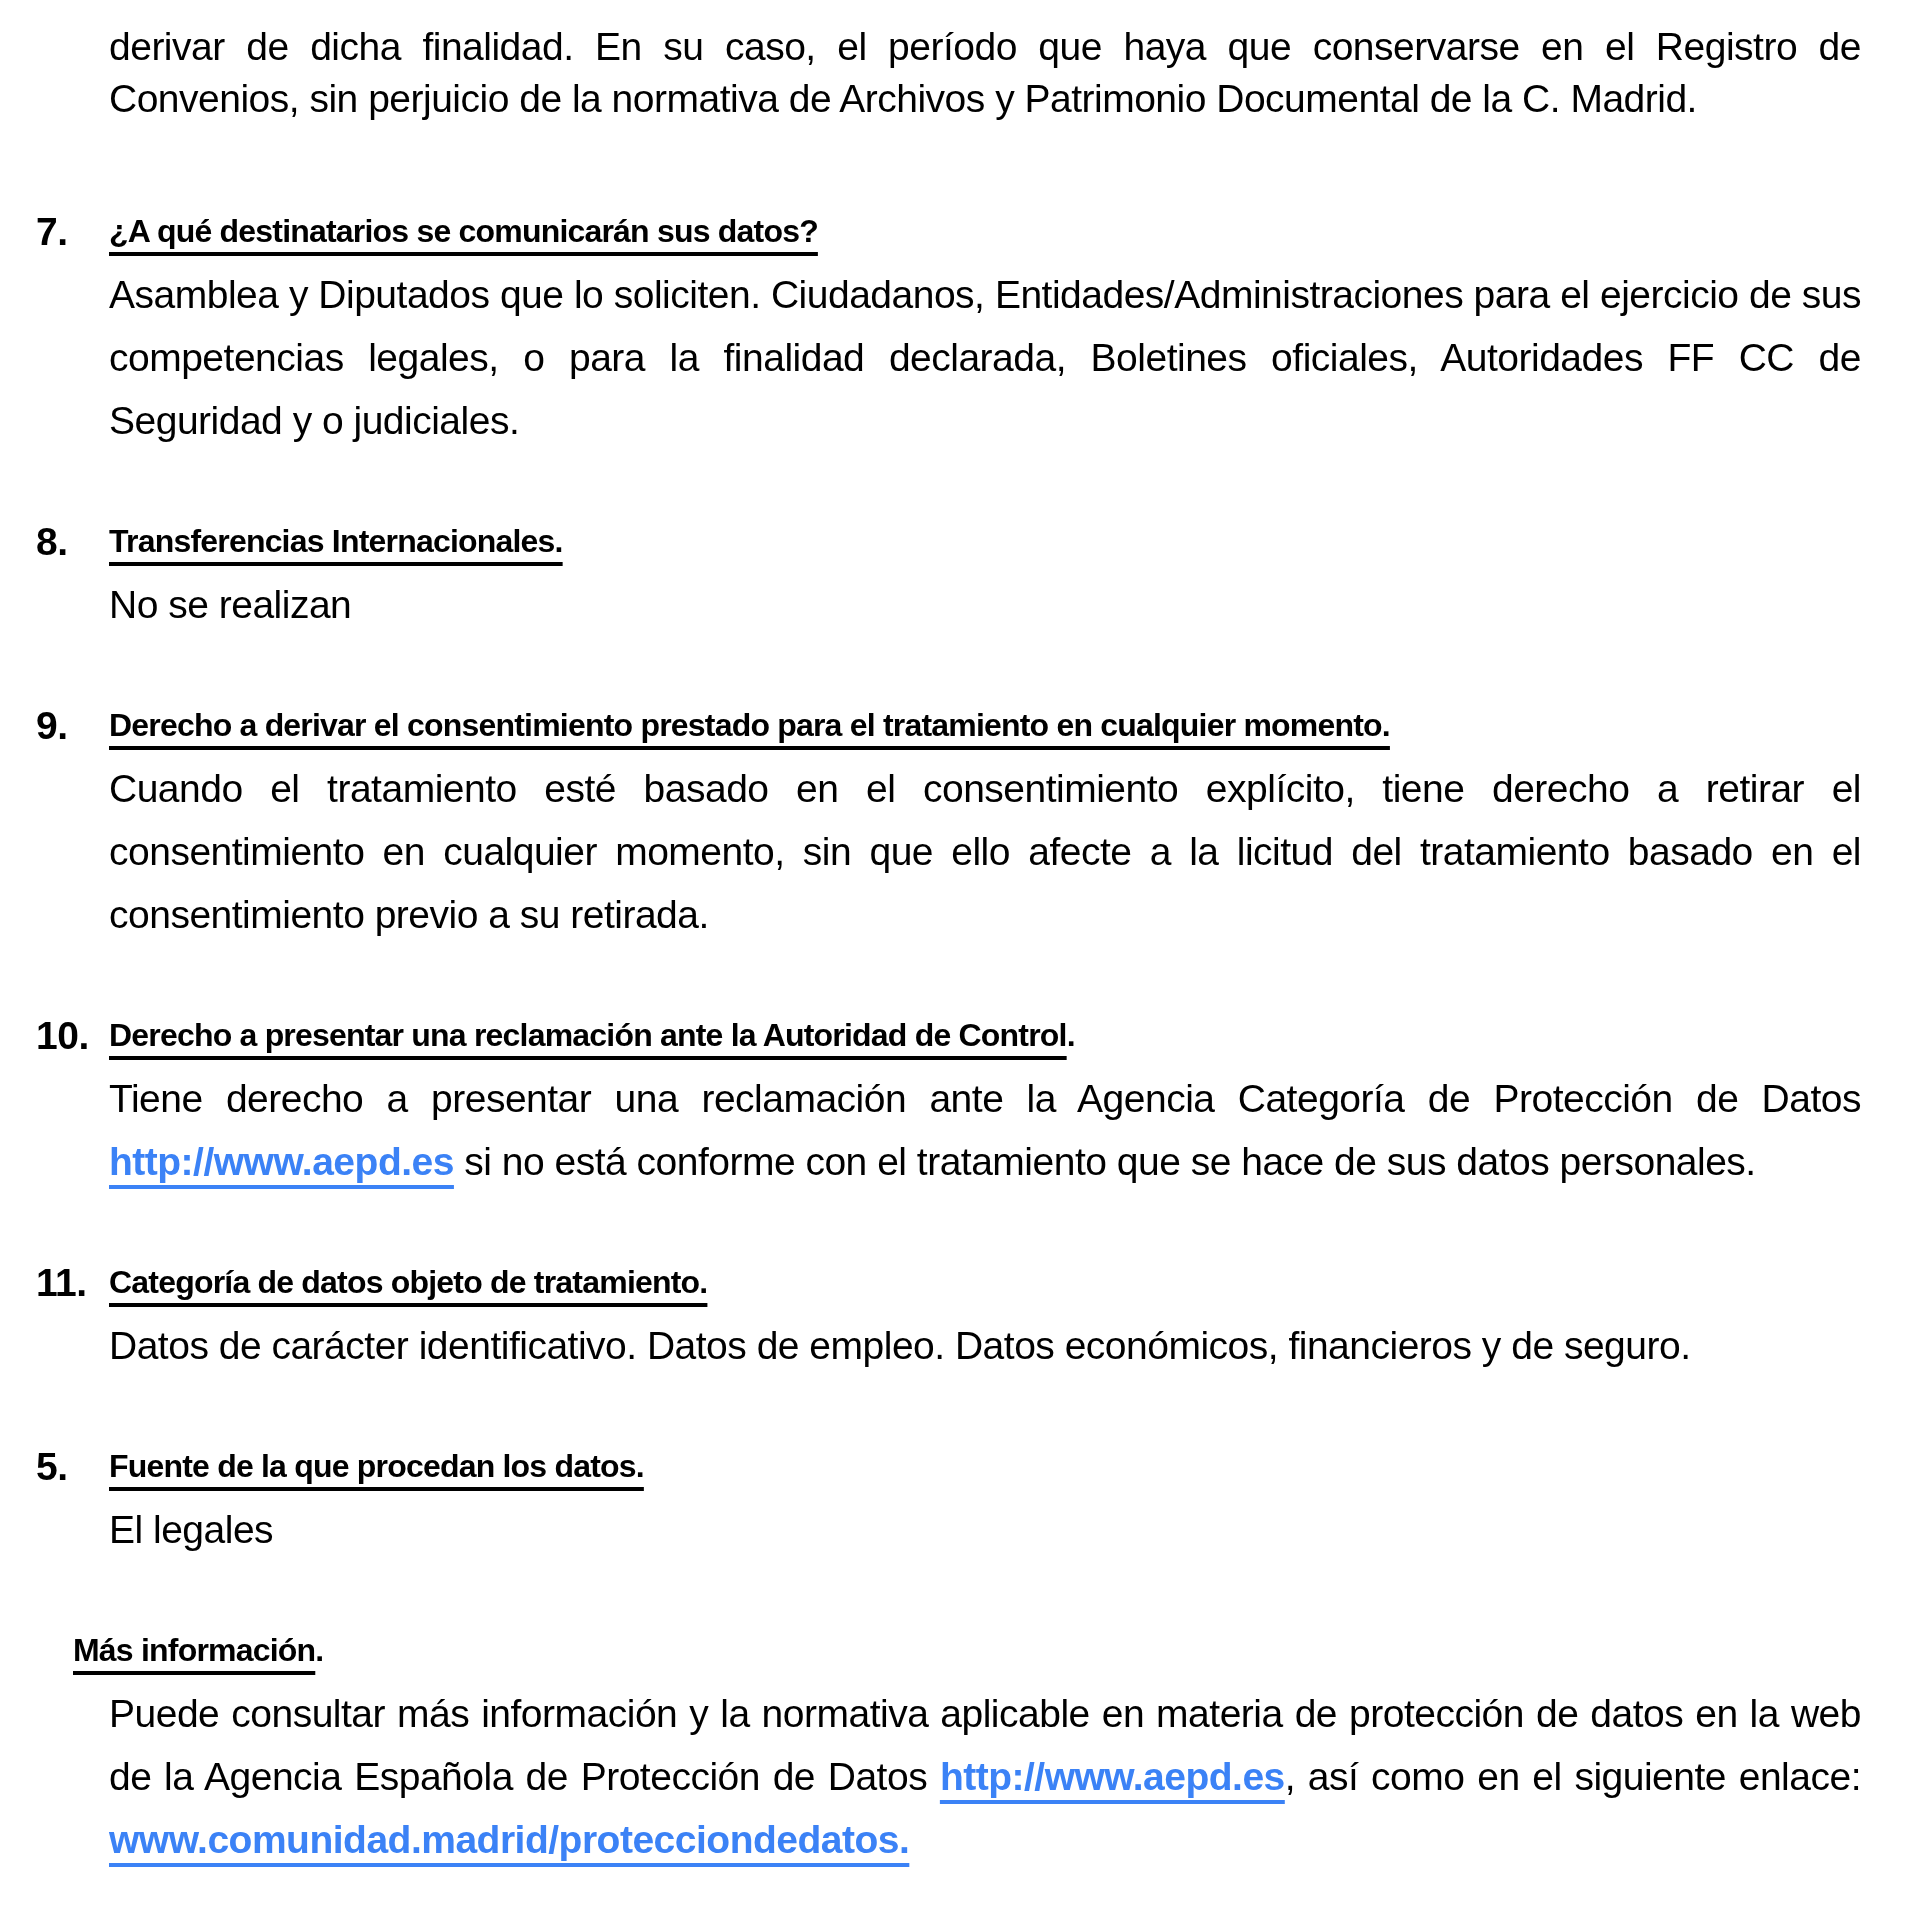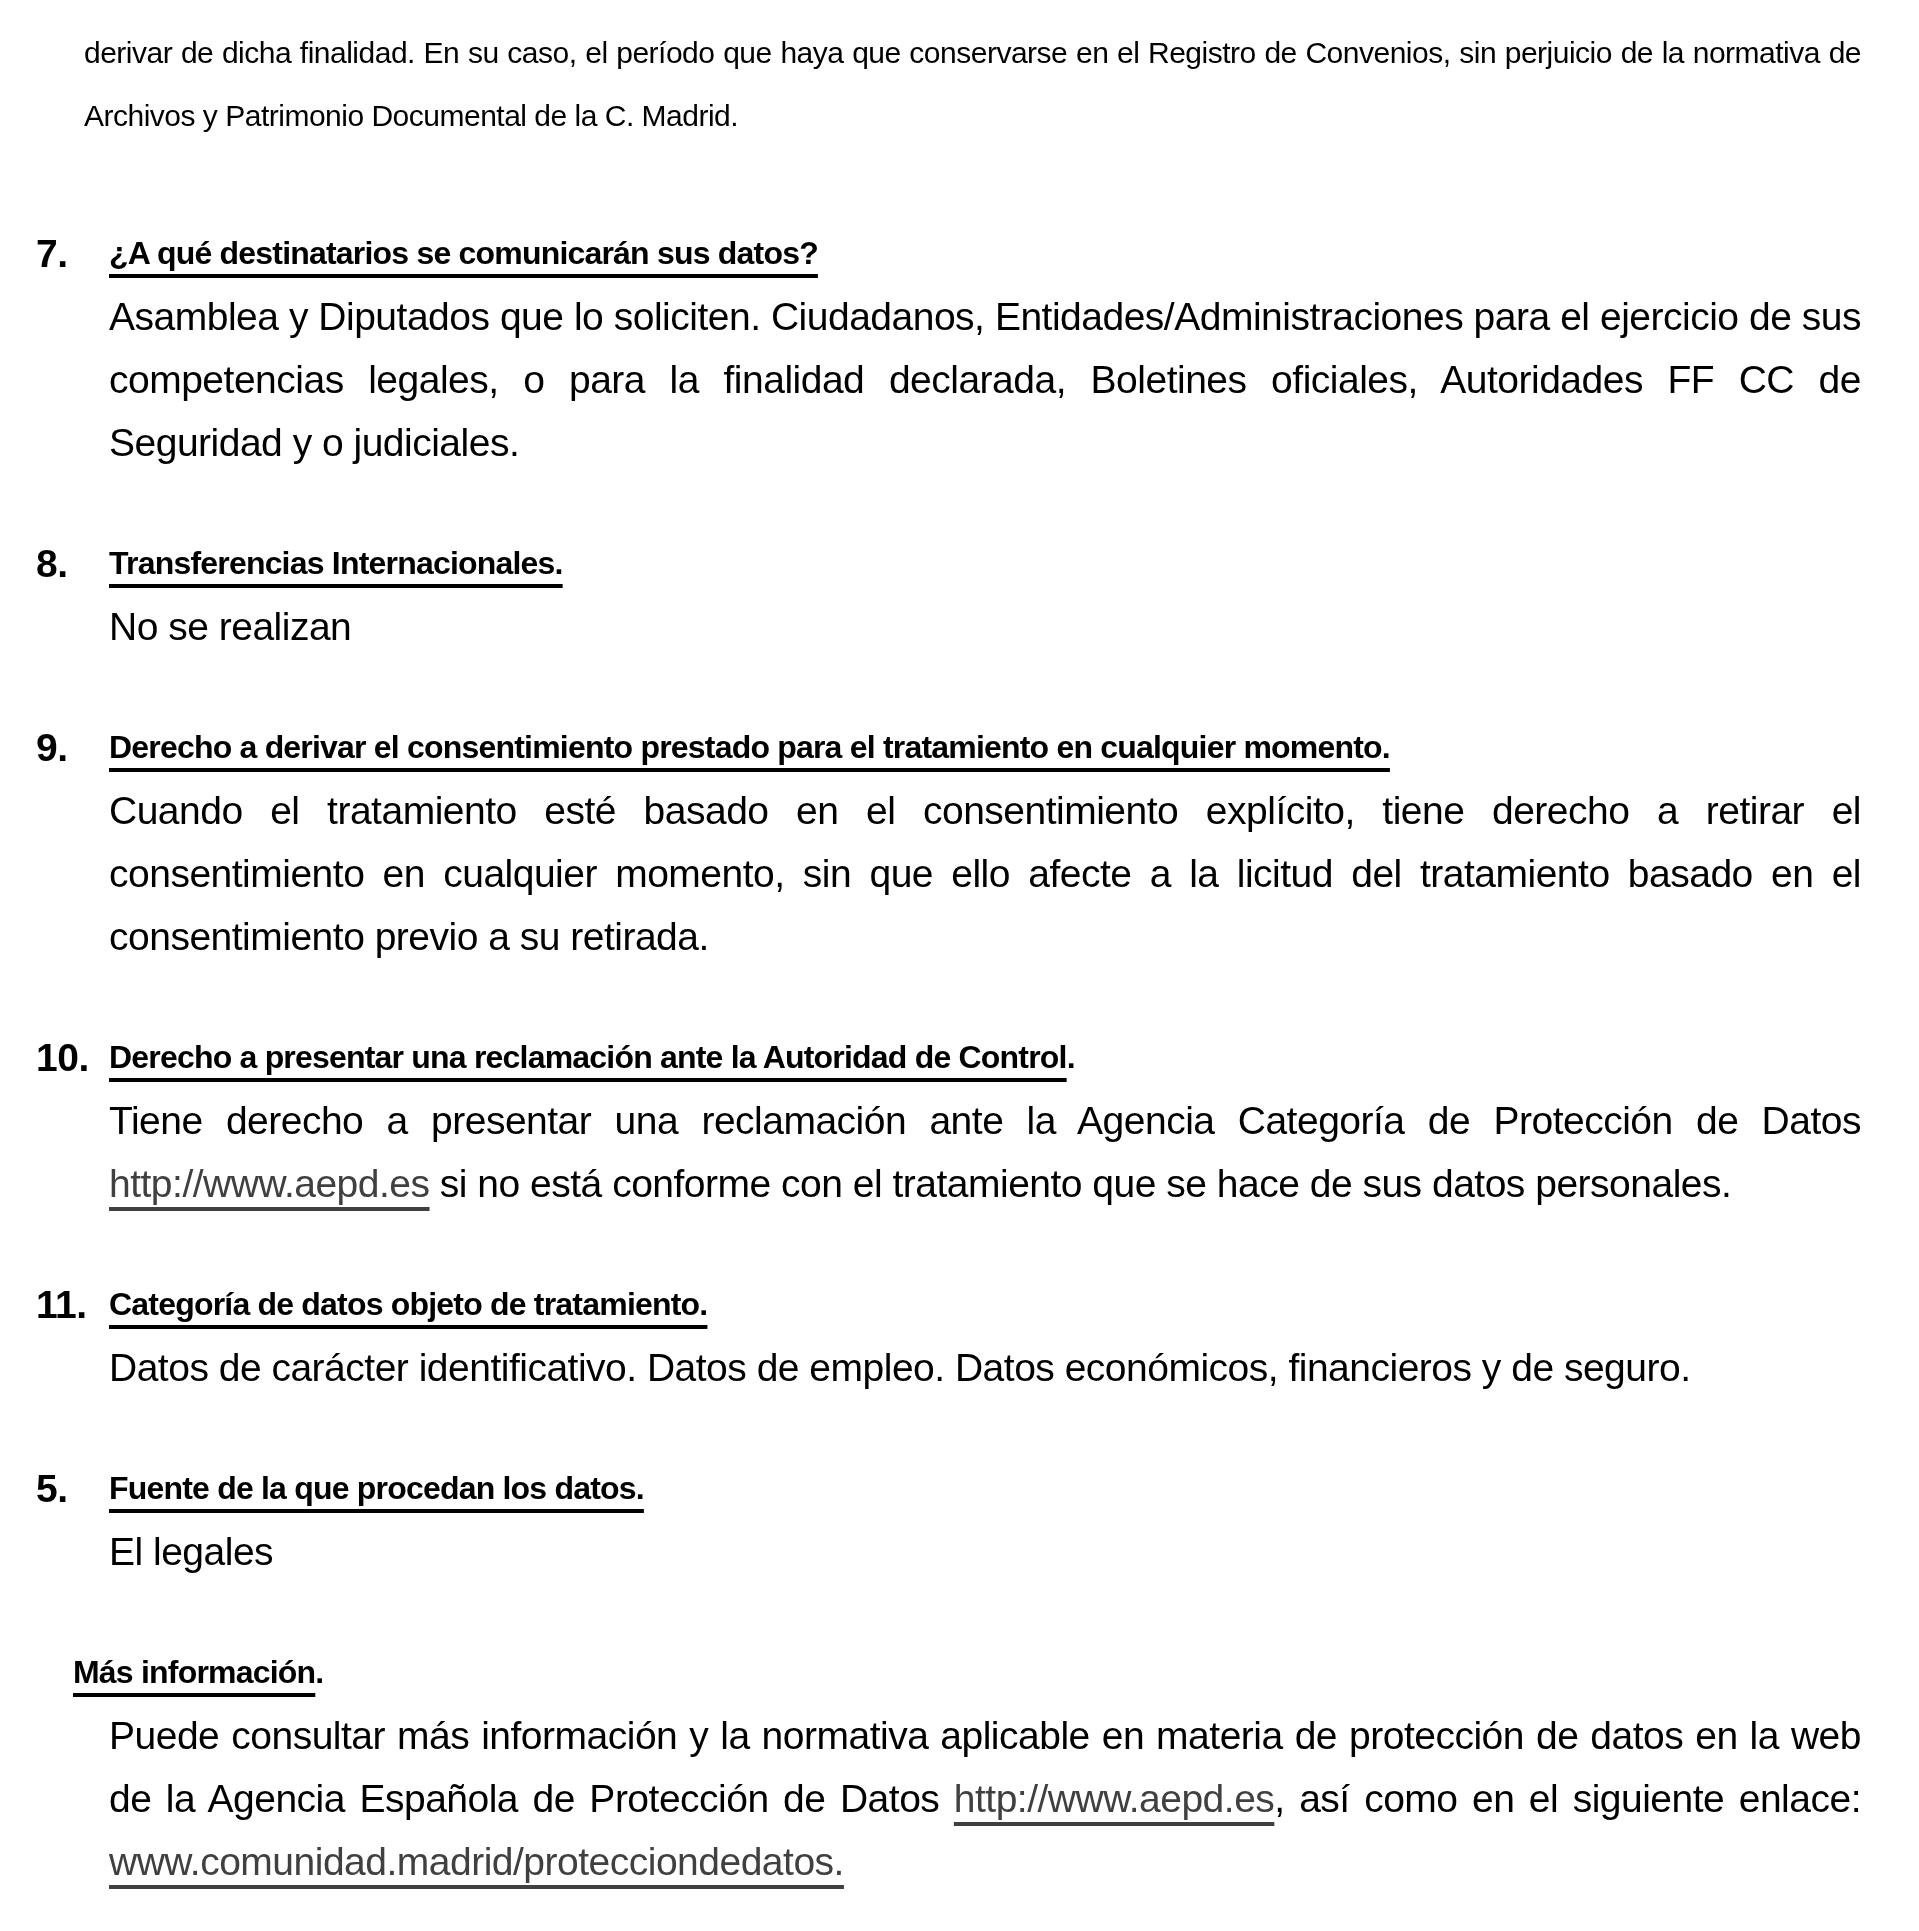--- a/index.html
+++ b/index.html
@@ -14,23 +14,23 @@
     font-family: "Liberation Sans", sans-serif;
     color: #000000;
   }
   .page {
     box-sizing: border-box;
     width: 1919px;
     height: 1931px;
     padding: 21px 58px 0 36px;
   }
   .intro {
-    margin: 0 0 75px 48px;
-    font-size: 30px;
-    line-height: 63px;
+    margin: 0 0 75px 73px;
+    font-size: 39px;
+    line-height: 52px;
     letter-spacing: -0.5px;
     text-align: justify;
   }
   .section {
     display: flex;
     align-items: flex-start;
     margin: 0 0 58px 0;
   }
   .section .num {
     flex: 0 0 73px;
@@ -61,25 +61,26 @@
     margin: 0;
     font-size: 39px;
     line-height: 63px;
     letter-spacing: -0.5px;
     text-align: justify;
   }
   .body-par.single {
     text-align: left;
   }
   a.doc-link {
-    color: #404040;
+    color: #3b82f6;
     text-decoration: underline;
     text-decoration-thickness: 3.9px;
     text-underline-offset: 9.7px;
     cursor: pointer;
+    font-weight: bold;
   }
   .more-info {
     margin: 0 0 0 0;
   }
   .more-info .heading {
     margin-left: 37px;
   }
   .more-info .body-par {
     margin-left: 73px;
   }

